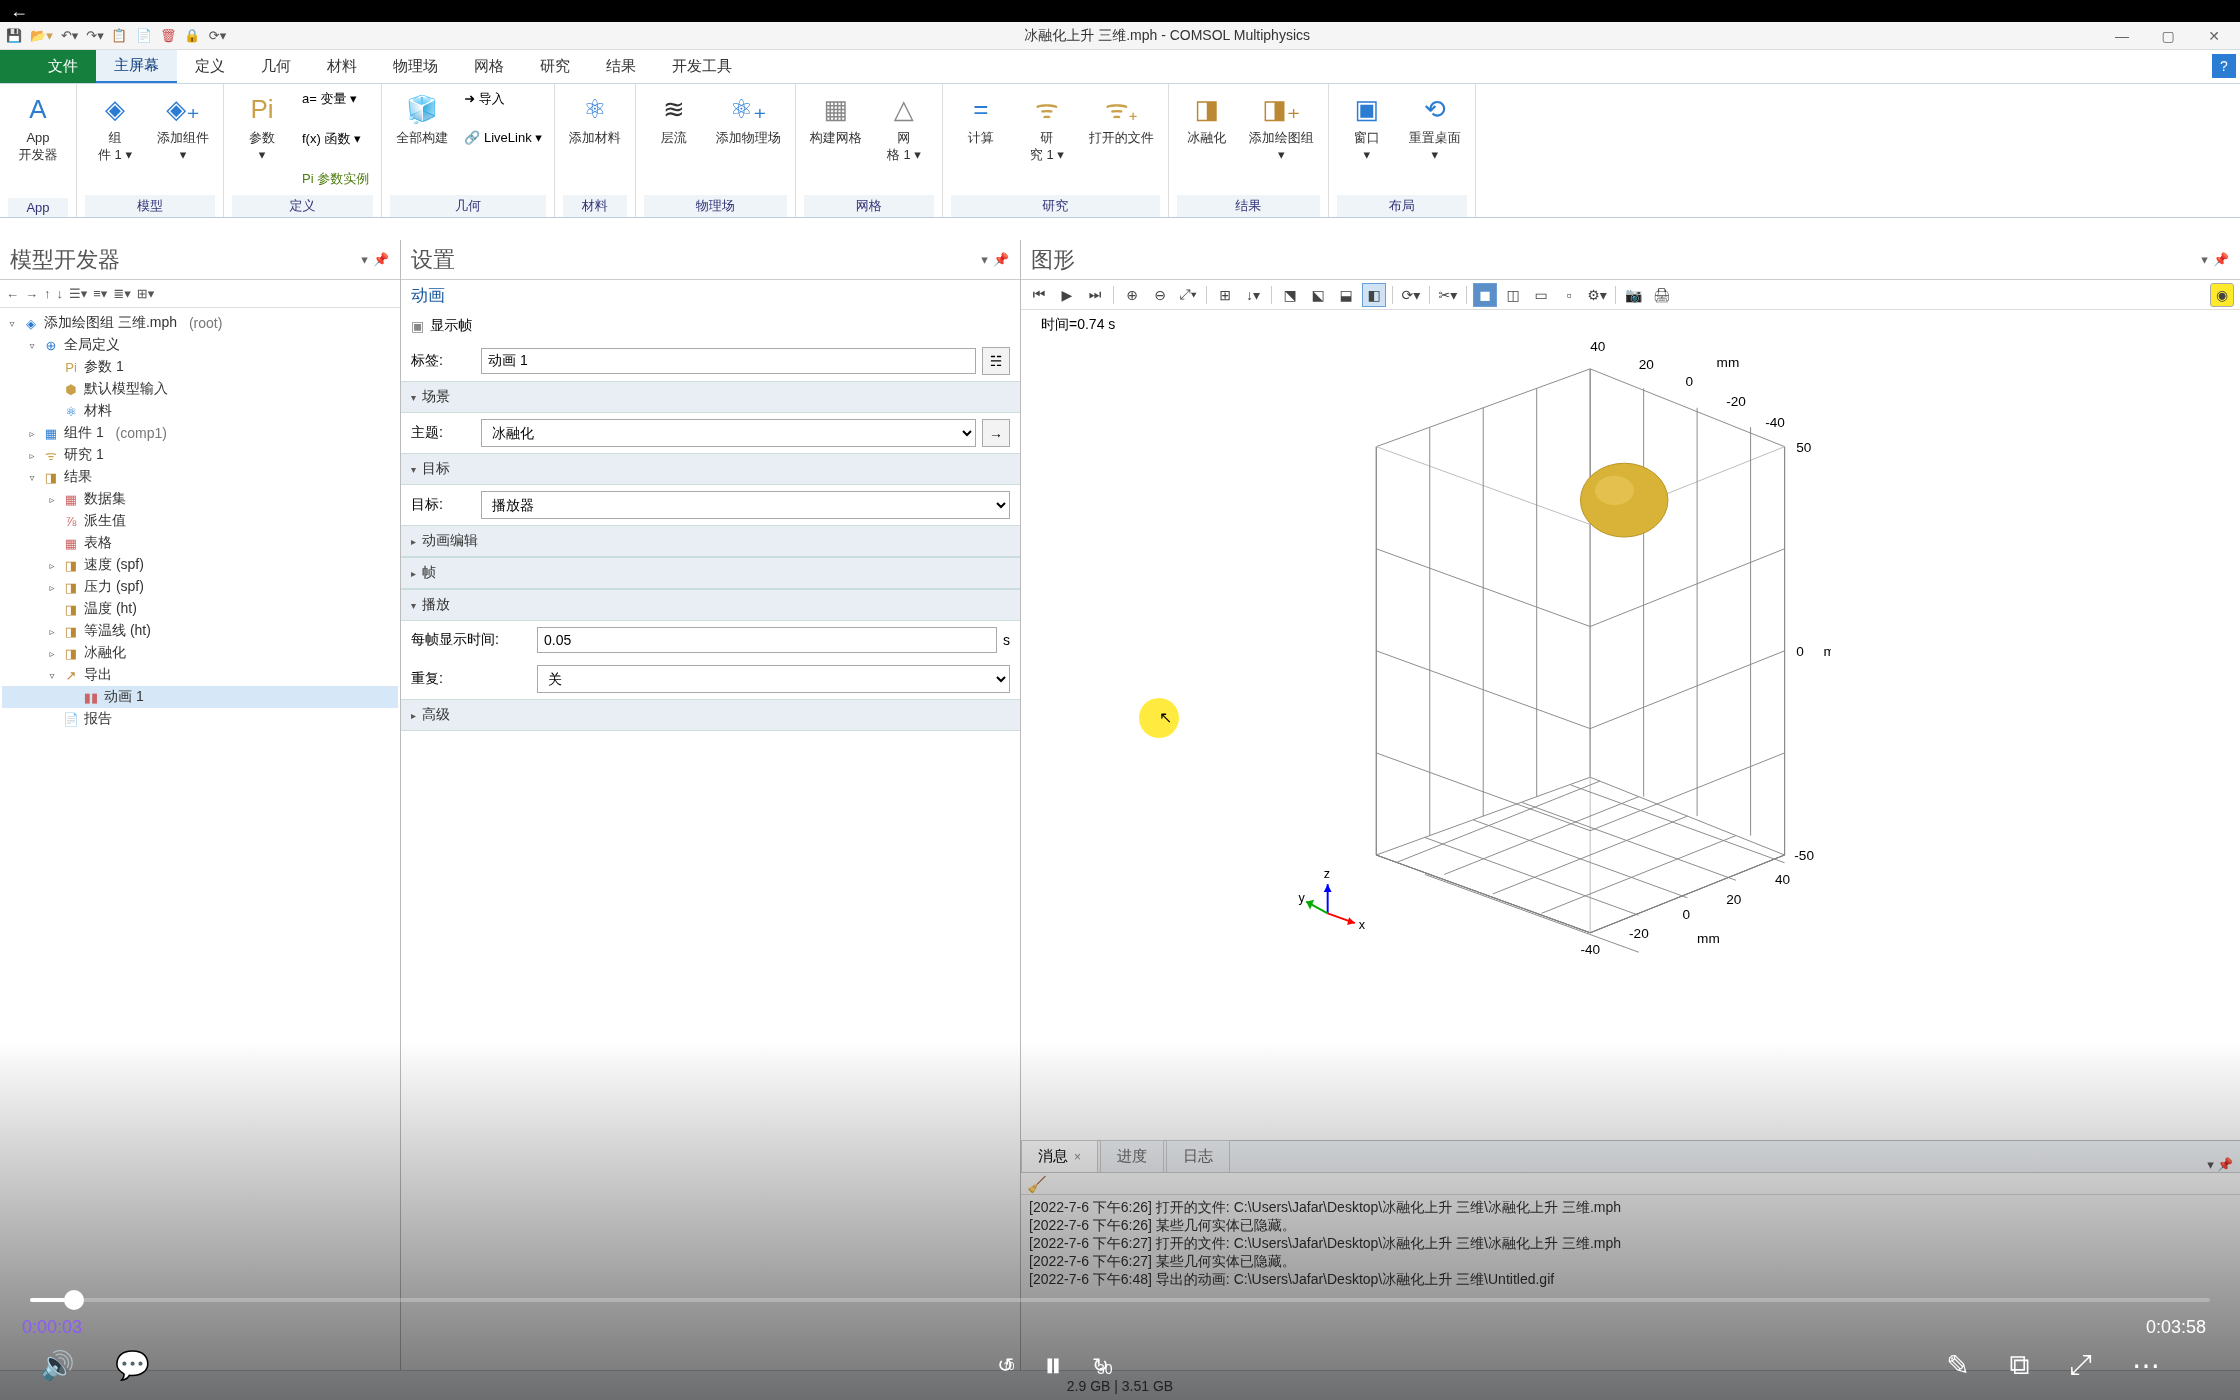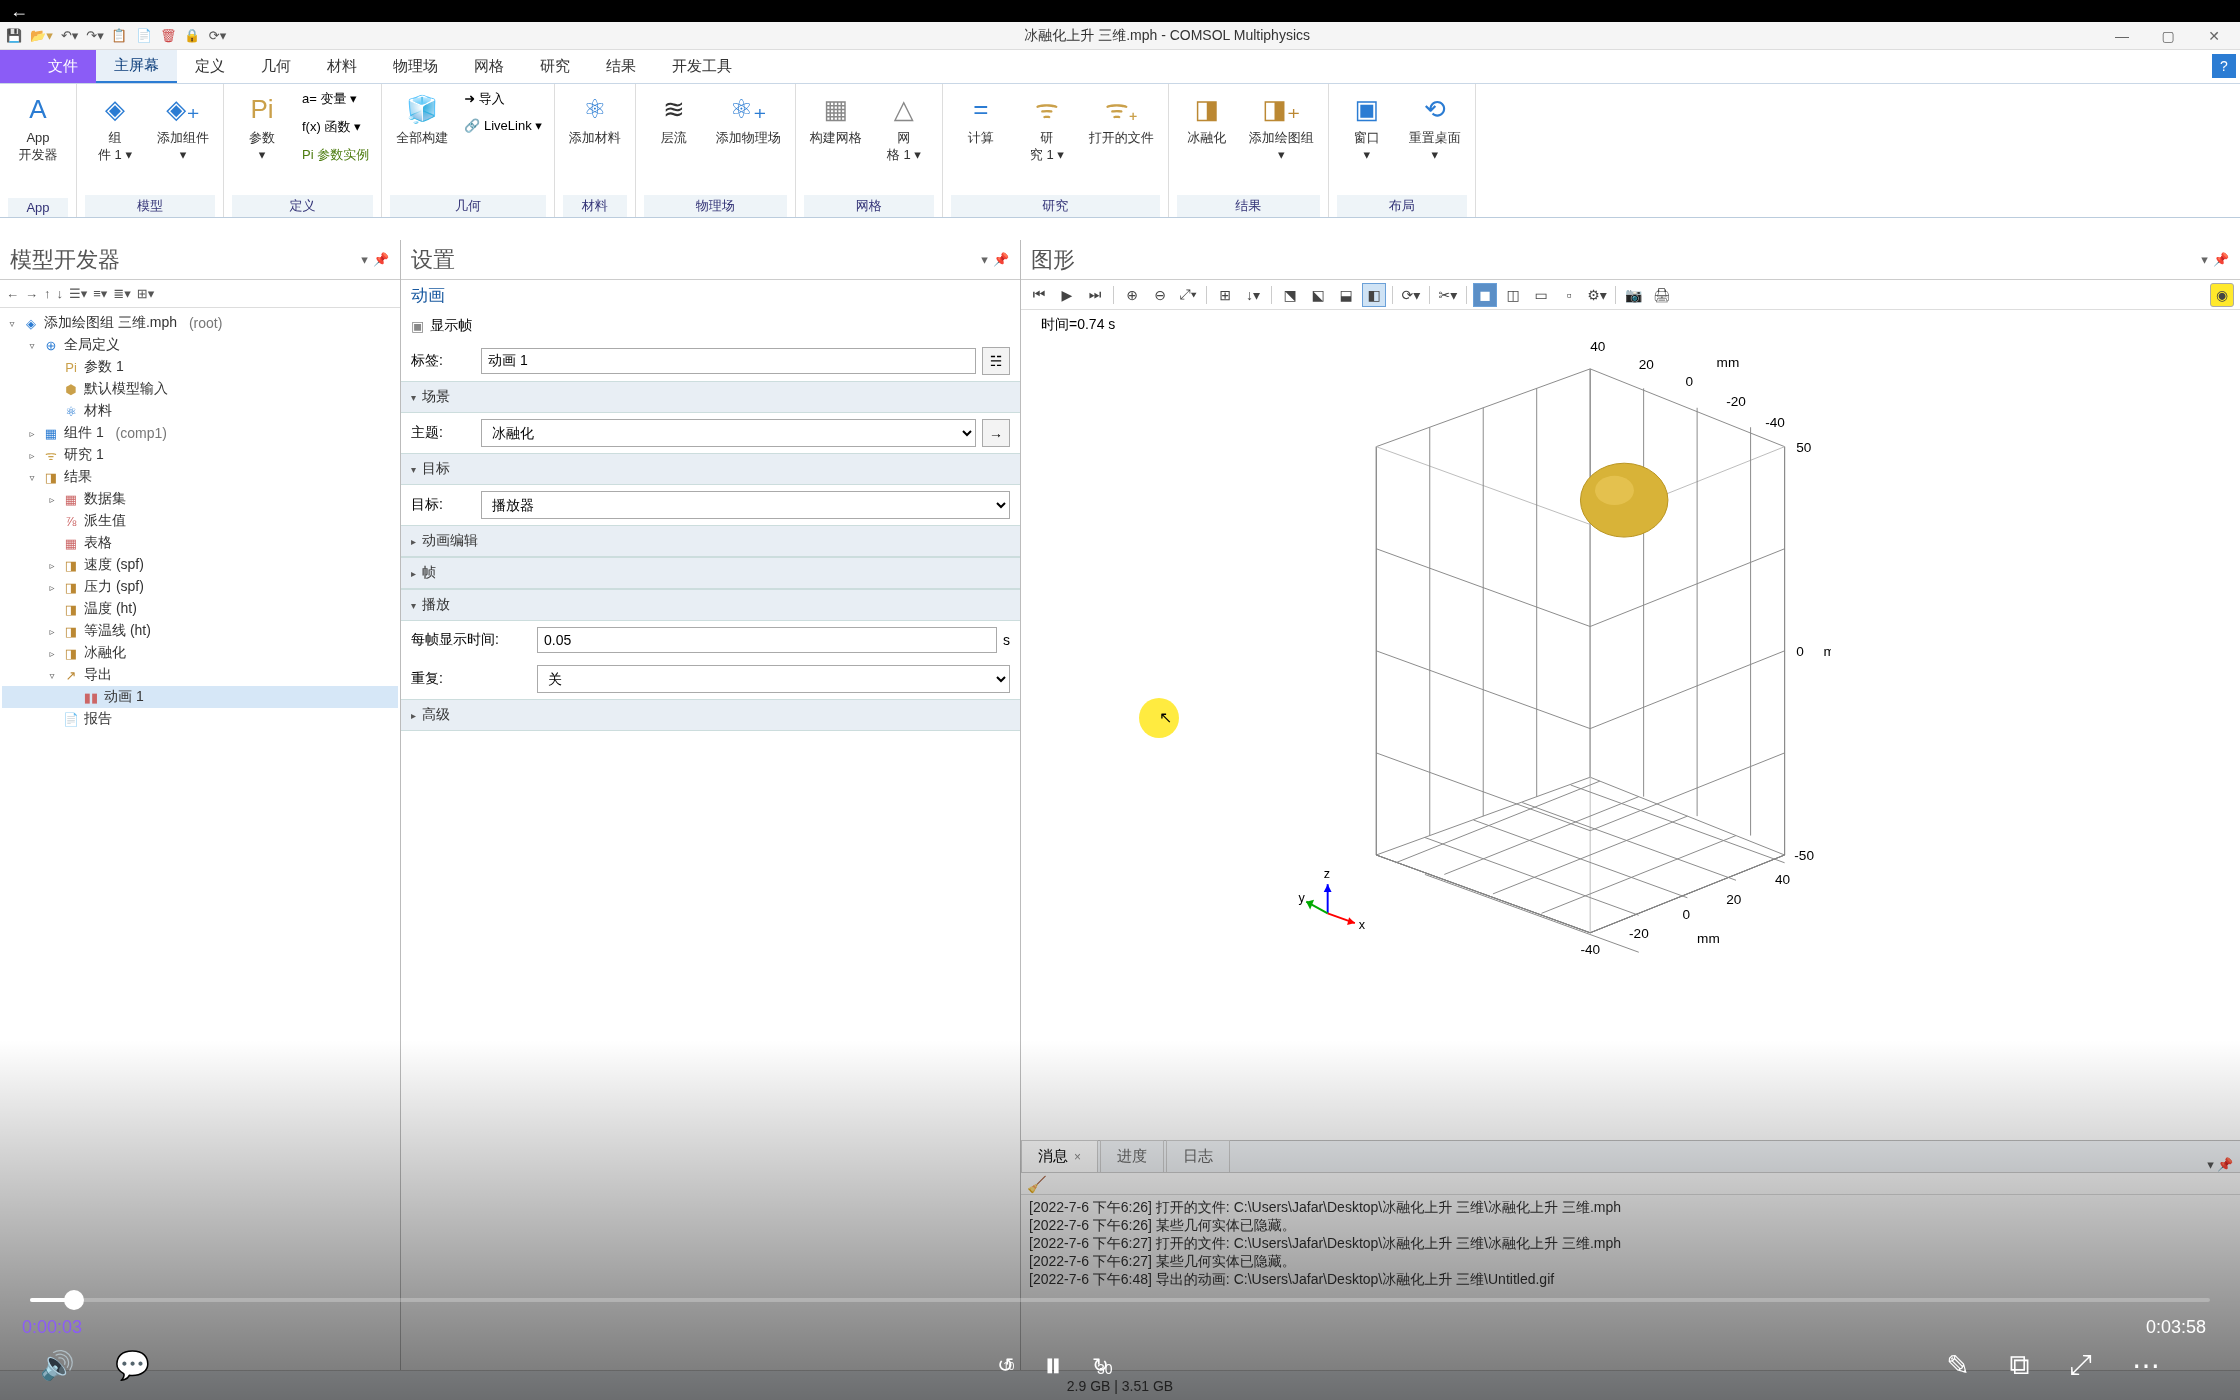--- a/index.html
+++ b/index.html
@@ -8,31 +8,31 @@
 .back-arrow { color: #fff; font-size: 18px; }
 .app-window { position: absolute; top: 22px; left: 0; right: 0; bottom: 0; background: #fff; }
 .titlebar { height: 28px; background: #f5f5f5; display: flex; align-items: center; border-bottom: 1px solid #ddd; }
 .qat { display: flex; gap: 8px; align-items: center; padding: 0 6px; font-size: 13px; color: #555; }
 .qat span { cursor: pointer; }
 .title-text { flex: 1; text-align: center; font-size: 14px; color: #333; }
 .win-controls { display: flex; gap: 6px; padding-right: 6px; }
 .win-controls span { width: 40px; text-align: center; font-size: 14px; color: #666; }
 .menubar { height: 34px; background: #fff; display: flex; align-items: stretch; border-bottom: 1px solid #c9d7e6; }
 .menu-item { padding: 0 18px; display: flex; align-items: center; font-size: 15px; color: #333; cursor: pointer; }
-.menu-item.file { background: #8b5cf6; color: #fff; padding-left: 48px; }
+.menu-item.file { background: #15803d; color: #fff; padding-left: 48px; }
 .menu-item.active { background: #e8f0f8; border-bottom: 2px solid #2b7cd3; color: #0b3d7a; }
 .menu-help { margin-left: auto; width: 24px; height: 24px; background: #2b7cd3; color: #fff; font-size: 14px; display: flex; align-items: center; justify-content: center; margin-right: 4px; margin-top: 4px; }
 .ribbon { height: 134px; background: #fff; display: flex; border-bottom: 1px solid #bcd; }
 .ribbon-group { display: flex; flex-direction: column; border-right: 1px solid #ddd; padding: 4px 8px 0; }
 .ribbon-group-label { font-size: 13px; color: #4a6; background: #eef4f8; text-align: center; padding: 2px 0; margin-top: auto; color: #337; }
 .rg-body { display: flex; gap: 6px; flex: 1; align-items: flex-start; }
 .rbtn { display: flex; flex-direction: column; align-items: center; justify-content: center; padding: 4px 6px; font-size: 13px; color: #333; cursor: pointer; min-width: 60px; text-align: center; line-height: 1.3; }
 .rbtn .ico { width: 36px; height: 36px; display: flex; align-items: center; justify-content: center; font-size: 26px; margin-bottom: 2px; }
 .rbtn-sm { display: flex; align-items: center; gap: 4px; font-size: 13px; padding: 2px 4px; cursor: pointer; }
-.rcol { display: flex; flex-direction: column; gap: 6px; }
+.rcol { display: flex; flex-direction: column; gap: 18px; }
 .work-area { position: absolute; top: 218px; left: 0; right: 0; bottom: 30px; display: flex; background: #fff; }
 .panel { display: flex; flex-direction: column; border-right: 1px solid #bbb; background: #fff; }
 .panel-header { height: 40px; display: flex; align-items: center; padding: 0 10px; font-size: 22px; color: #555; border-bottom: 1px solid #ccc; }
 .panel-header .ph-actions { margin-left: auto; display: flex; gap: 6px; font-size: 13px; color: #666; }
 .panel-toolbar { height: 28px; display: flex; align-items: center; gap: 6px; padding: 0 6px; border-bottom: 1px solid #ddd; font-size: 13px; color: #555; }
 .tree { padding: 4px 2px; font-size: 14px; color: #333; overflow: auto; }
 .tree-row { display: flex; align-items: center; gap: 4px; padding: 2px 4px; cursor: pointer; white-space: nowrap; }
 .tree-row.selected { background: #d6e7f7; }
 .tree-caret { width: 12px; text-align: center; color: #666; font-size: 10px; }
 .tree-ico { width: 18px; height: 18px; display: inline-flex; align-items: center; justify-content: center; font-size: 13px; }

